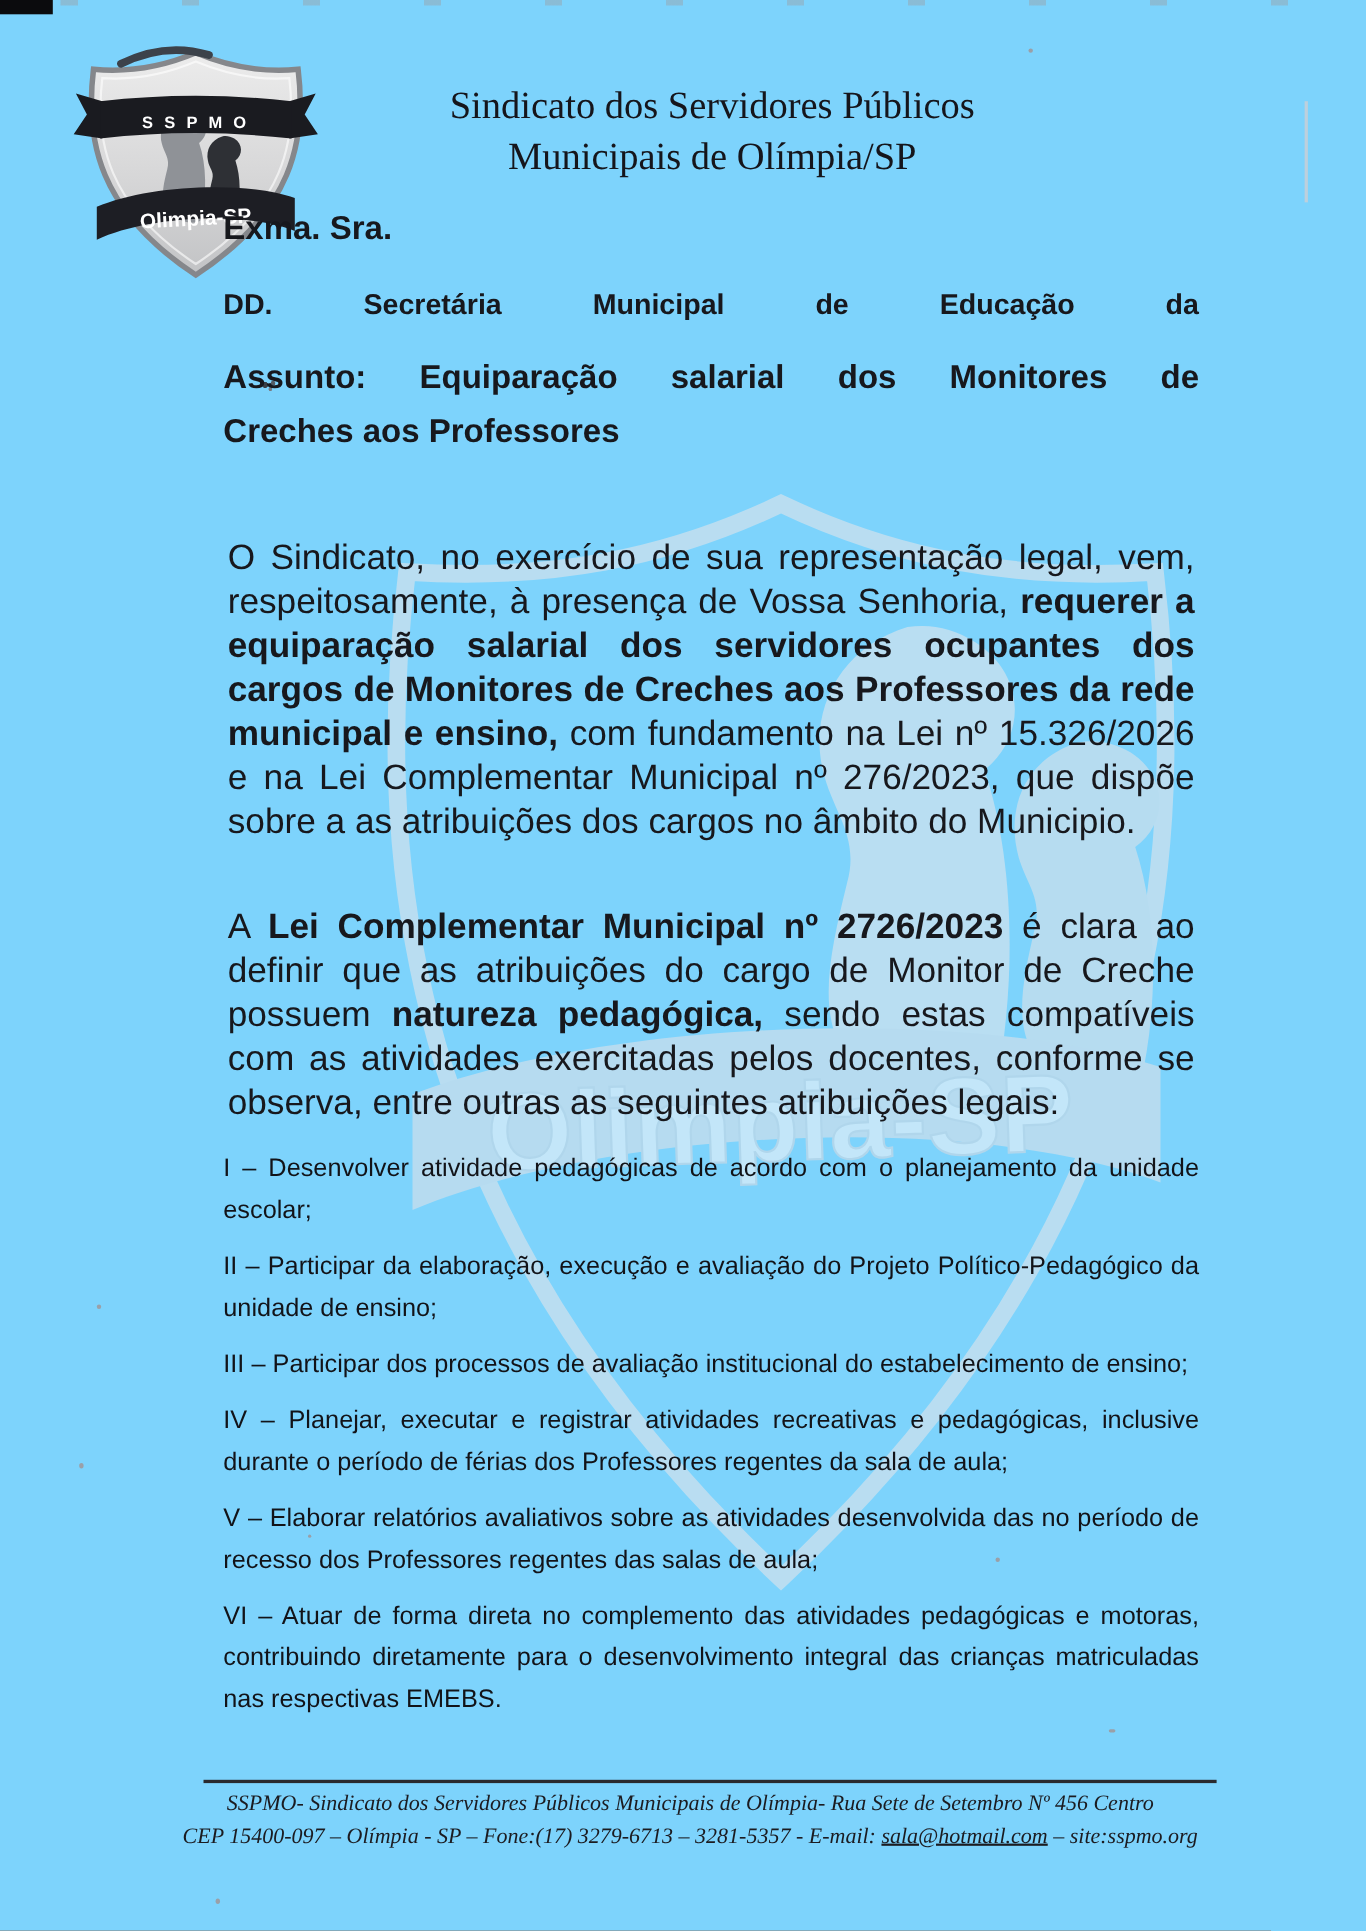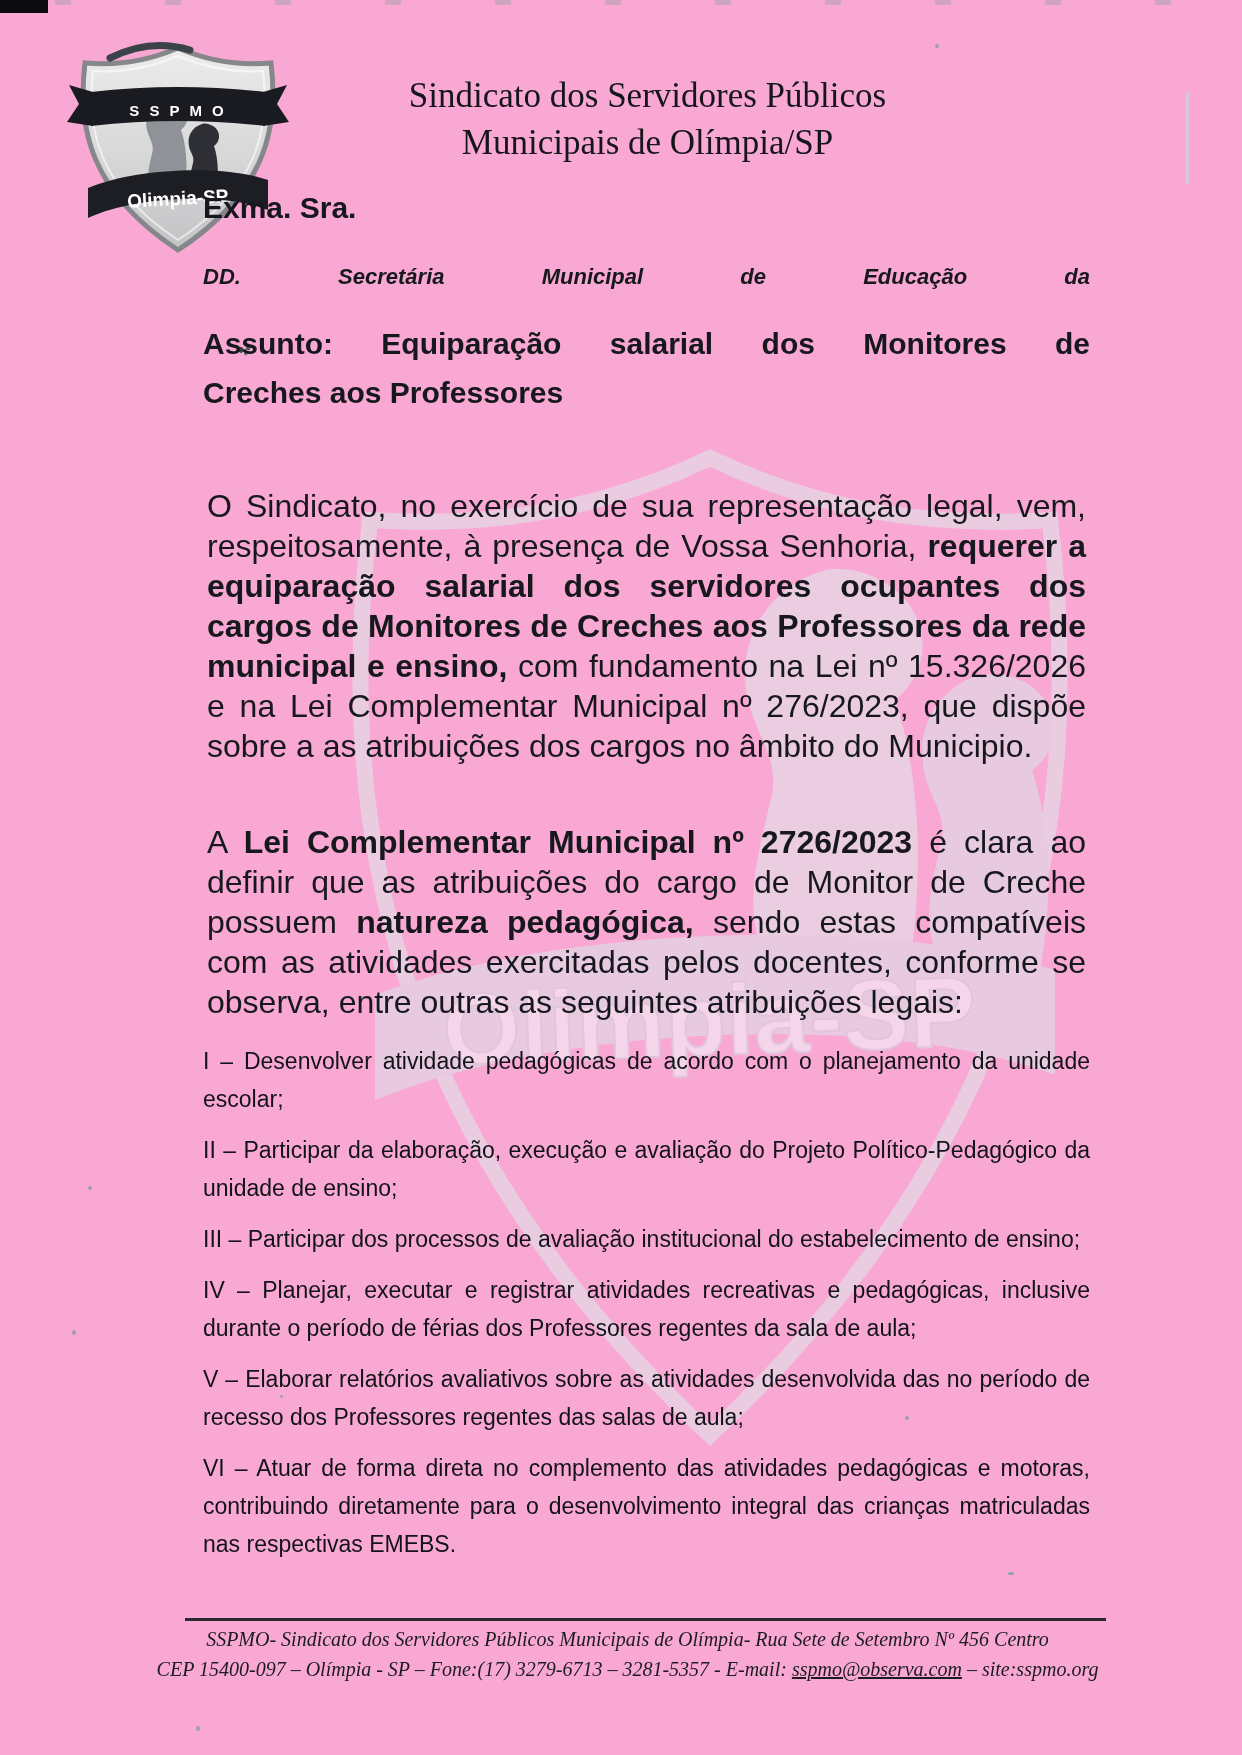--- a/index.html
+++ b/index.html
@@ -1,20 +1,20 @@
 <!DOCTYPE html>
 <html><head>
 <meta charset="utf-8">
 <style>
   html,body{margin:0;padding:0;background:#8a8a8a;}
   .page{
     position:relative;
     width:1242px;height:1755px;
     margin:0 auto;
-    background:#f9a8d4;
+    background:#7dd3fc;
     overflow:hidden;
     font-family:"Liberation Sans",sans-serif;
     color:#17181d;
   }
   
   .corner-mark{position:absolute;left:0;top:0;width:48px;height:13px;background:#0b0b0d;}
   .top-noise{position:absolute;left:55px;top:0;width:1180px;height:5px;opacity:.45;
     background:repeating-linear-gradient(90deg,#9aa0a6 0 16px,transparent 16px 110px);}
   .right-line{position:absolute;left:1186px;top:92px;width:3px;height:92px;background:#cdd0d5;opacity:.8;}
   .speck{position:absolute;border-radius:50%;background:#9aa0a8;}
@@ -26,21 +26,21 @@
   
   .logo{position:absolute;left:62px;top:40px;width:232px;height:218px;}
   .org-title{
     position:absolute;left:325px;top:72px;width:645px;
     font-family:Liberation Serif, serif;
     font-size:35px;line-height:47px;text-align:center;color:#15151b;
   }
   
   .recipient{position:absolute;left:203px;top:188px;width:887px;z-index:2;font-weight:bold;}
   .salutation{font-size:30px;line-height:40px;}
-  .addressee{margin-top:22px;font-size:22px;line-height:53px;font-style:italic;}
+  .addressee{margin-top:22px;font-size:26px;line-height:53px;}
   .subject{margin-top:16px;font-size:30px;line-height:49px;}
   .jline{text-align:justify;text-align-last:justify;}
   
   .watermark{position:absolute;left:265px;top:430px;width:890px;height:1060px;z-index:1;opacity:.6;pointer-events:none;}
   
   .letter-body{position:absolute;left:203px;top:482px;width:887px;z-index:2;}
   .letter-body p{margin:4px;font-size:32px;line-height:40px;text-align:justify;}
   .letter-body p.p2{margin-top:56px;}
   .attr-list{margin-top:20px;}
   .attr-item{font-size:23px;line-height:38px;font-weight:normal;text-align:justify;margin:0 0 13px 0;color:#121318;}
@@ -129,17 +129,17 @@
       <div class="attr-item">IV – Planejar, executar e registrar atividades recreativas e pedagógicas, inclusive durante o período de férias dos Professores regentes da sala de aula;</div>
       <div class="attr-item">V – Elaborar relatórios avaliativos sobre as atividades desenvolvida das no período de recesso dos Professores regentes das salas de aula;</div>
       <div class="attr-item">VI – Atuar de forma direta no complemento das atividades pedagógicas e motoras, contribuindo diretamente para o desenvolvimento integral das crianças matriculadas nas respectivas EMEBS.</div>
     </div>
   </div>
 
   <div class="footer-rule"></div>
   <div class="footer">
     <div class="footer-lines">
       <div>SSPMO- Sindicato dos Servidores Públicos Municipais de Olímpia- Rua Sete de Setembro Nº 456 Centro</div>
-      <div><span>CEP 15400-097 – Olímpia - SP – Fone:(17) 3279-6713 – 3281-5357 - E-mail: </span><span class="footer-email">sspmo@observa.com</span><span> – site:sspmo.org</span></div>
+      <div><span>CEP 15400-097 – Olímpia - SP – Fone:(17) 3279-6713 – 3281-5357 - E-mail: </span><span class="footer-email">sala@hotmail.com</span><span> – site:sspmo.org</span></div>
     </div>
   </div>
 
 </div>
 
 </body></html>

